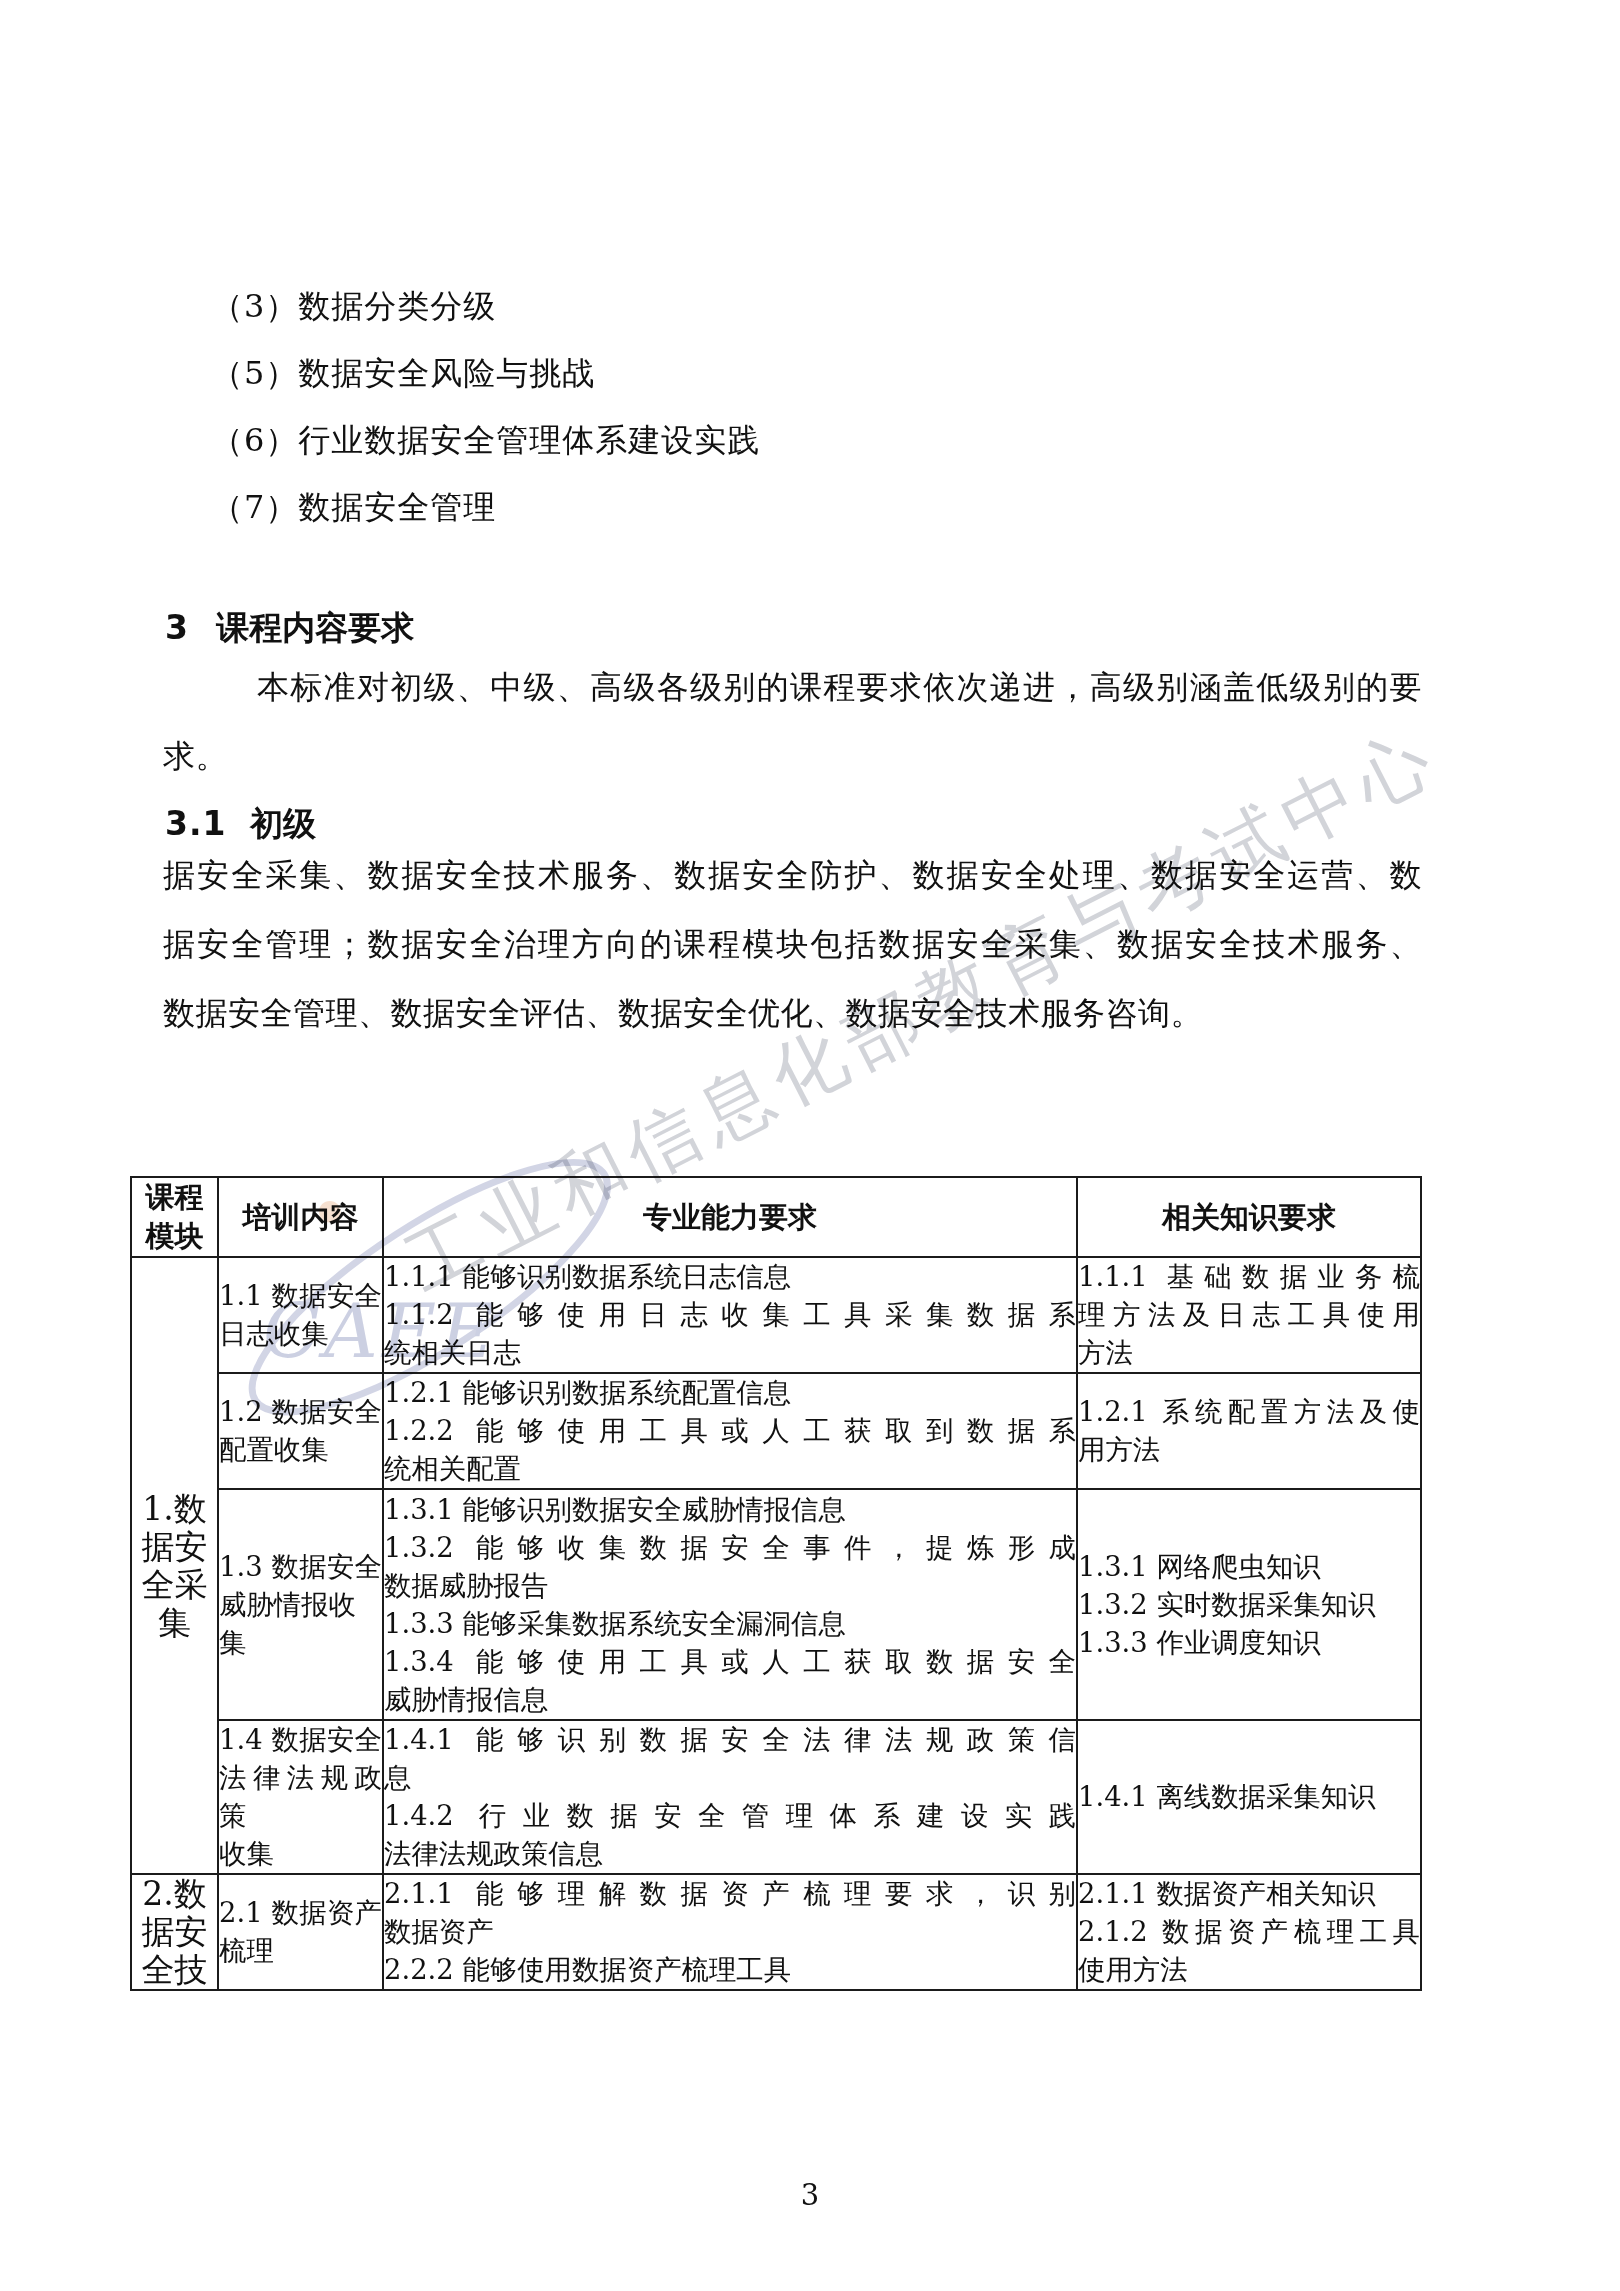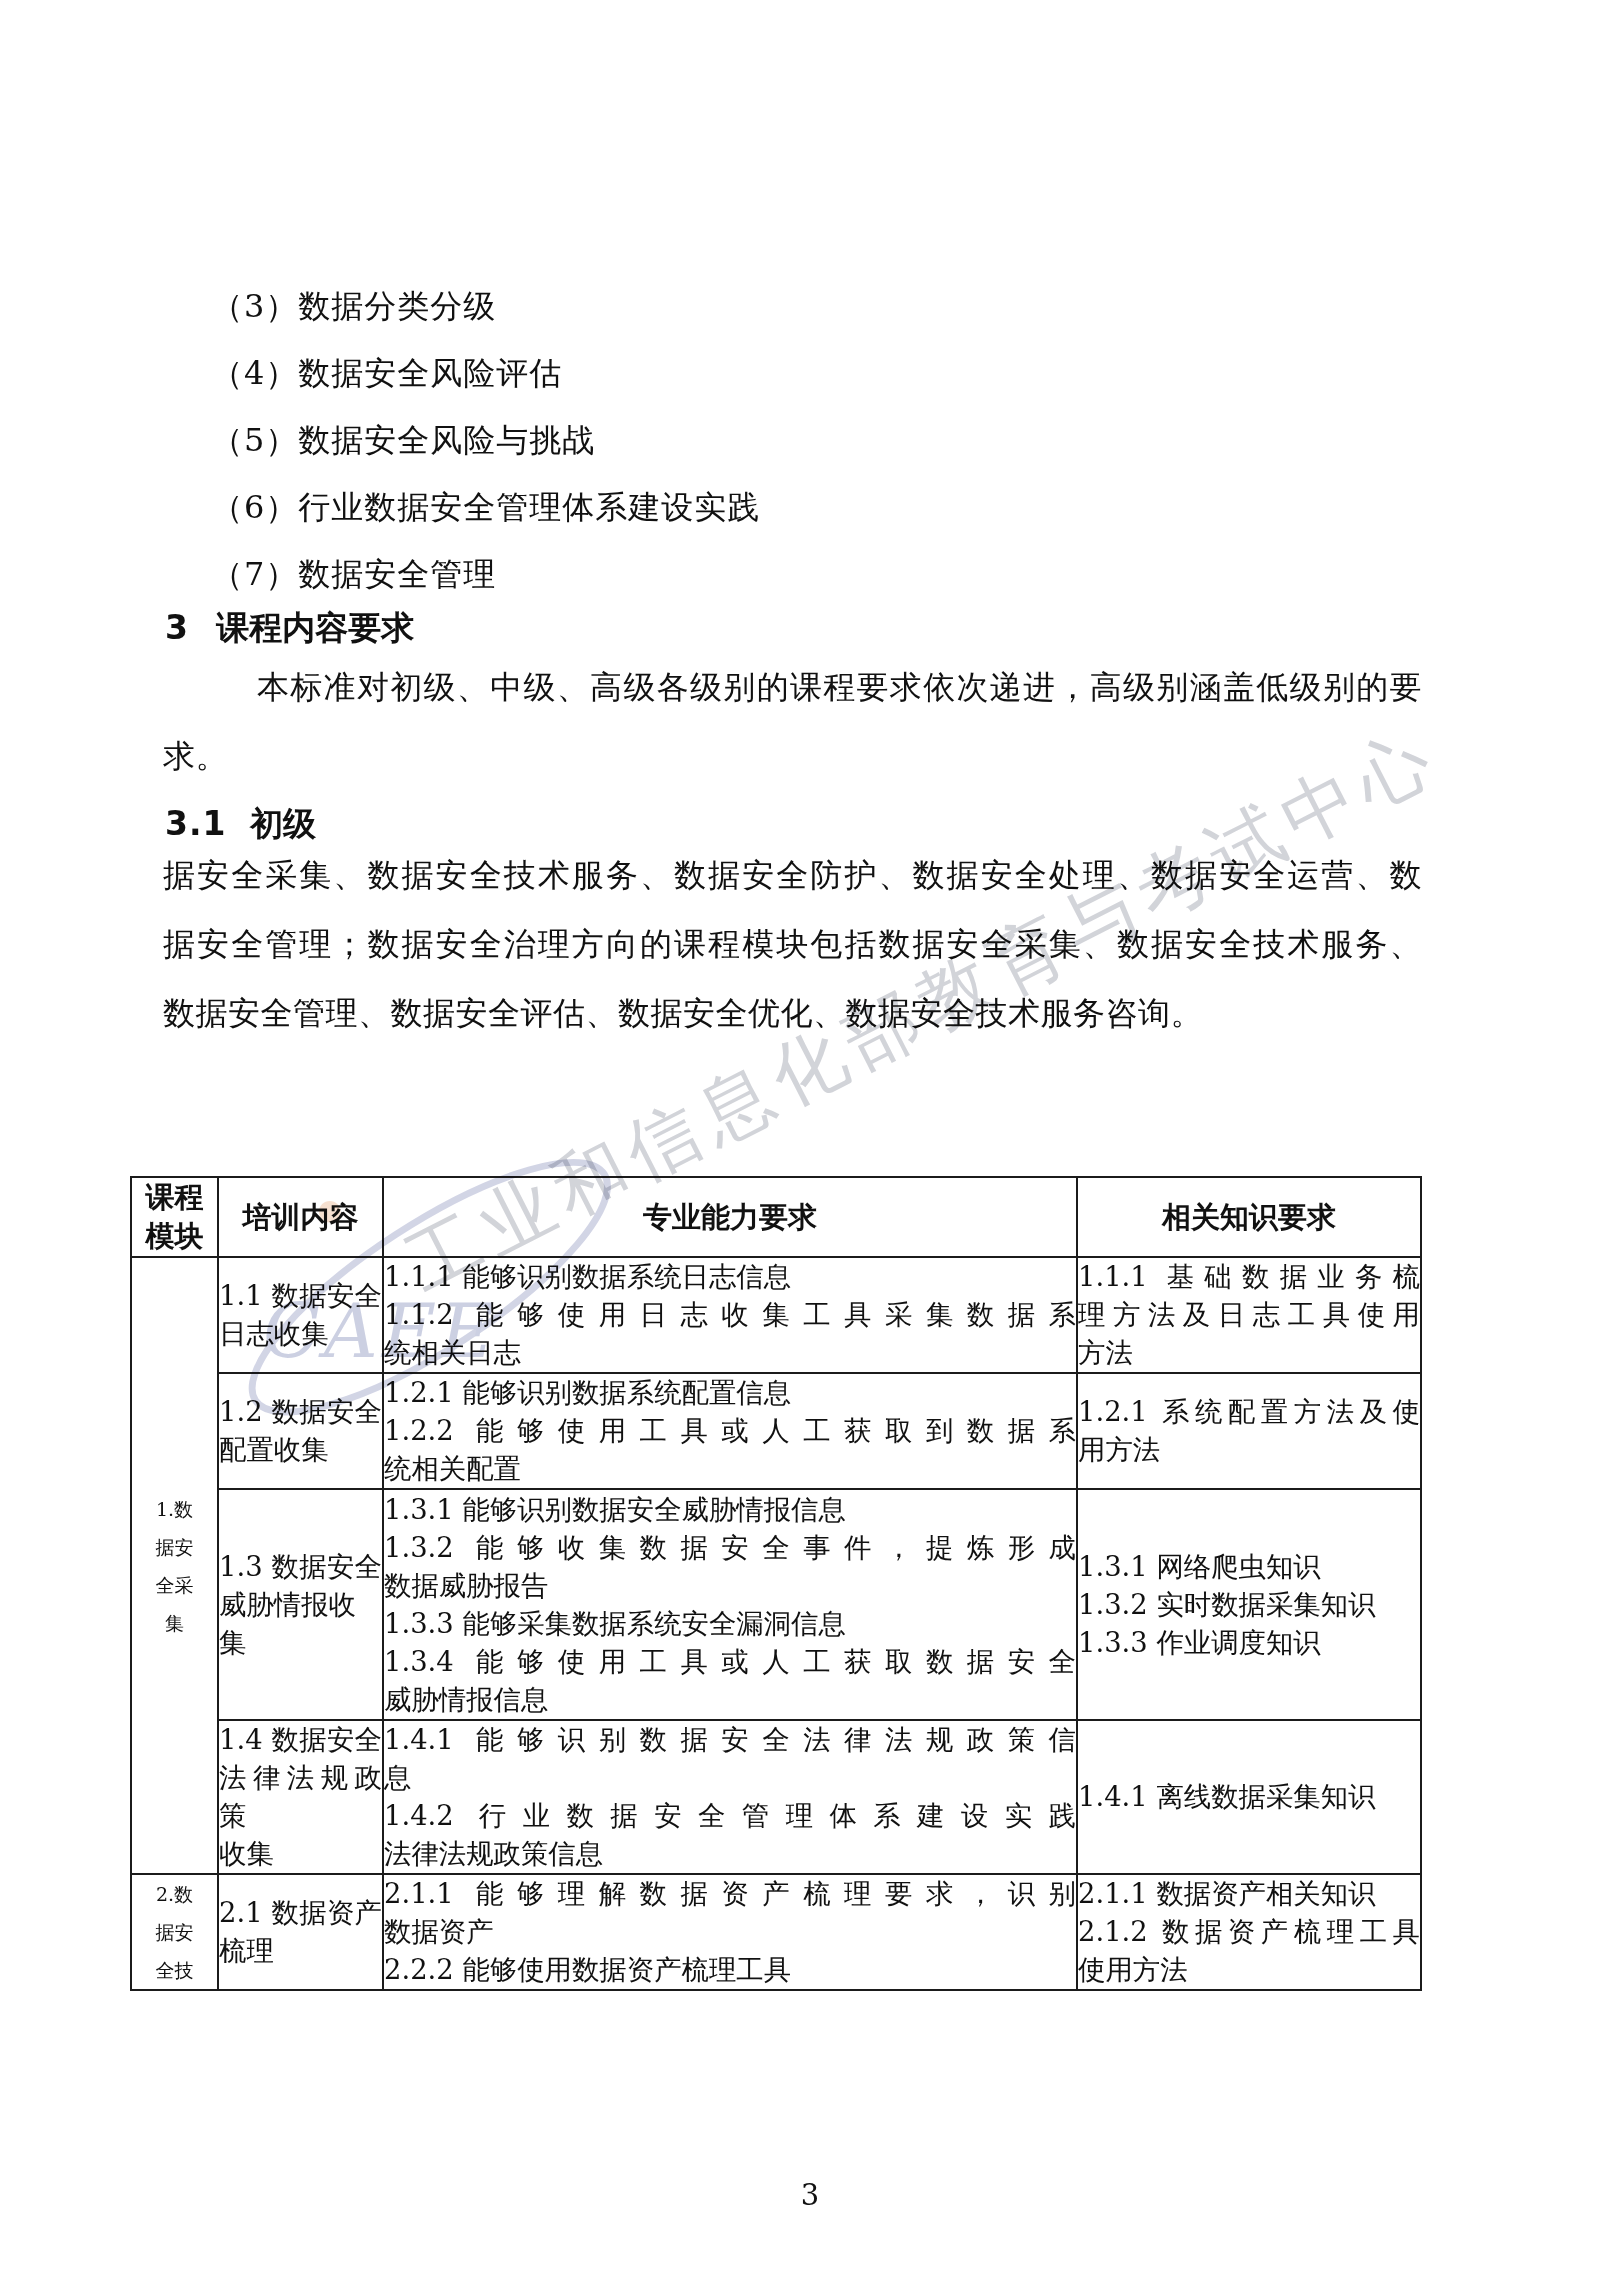--- a/index.html
+++ b/index.html
@@ -29,21 +29,21 @@
   .stretch{text-align:justify;text-align-last:justify;}
 
   
   .course-table{left:130px;top:1176px;border-collapse:collapse;table-layout:fixed;border:2.9px solid #1b1b1b;}
   .course-table td,.course-table th{border:2px solid #1b1b1b;padding:0;vertical-align:middle;}
   .course-table th{
     font-family:"DejaVu Sans", sans-serif;font-size:29px;font-weight:bold;
     text-align:center;line-height:39px;padding:0 2px;
   }
   .tcell{font-size:27.4px;line-height:38px;}
-  .c1{text-align:center;white-space:pre-line;font-size:19px;line-height:38px;}
+  .c1{text-align:center;white-space:pre-line;font-size:33px;line-height:38px;}
   .c2{padding:0 3.9px;}
   .c3{padding:0 7.8px 0 9.8px;}
   .c4{padding:0 7.8px 0 9.8px;}
   .titem .tline:not(:last-child){text-align:justify;text-align-last:justify;}
 
   
   .page-num{left:0;top:2178px;width:100%;text-align:center;font-size:29px;}
 
   
   .wm-text{
@@ -51,21 +51,20 @@
     font-family:"DejaVu Sans", sans-serif;font-size:73px;letter-spacing:8.8px;
     color:#8f93a0;opacity:.40;white-space:nowrap;mix-blend-mode:multiply;pointer-events:none;
   }
   .caee-logo{left:214px;top:1096px;opacity:.5;mix-blend-mode:multiply;pointer-events:none;}
 </style>
 </head>
 <body>
 
 <div class="abs list">
   <div class="list-item">（3）数据分类分级</div>
-  <div class="list-item">（4）数据安全风险评估</div>
   <div class="list-item">（5）数据安全风险与挑战</div>
   <div class="list-item">（6）行业数据安全管理体系建设实践</div>
   <div class="list-item">（7）数据安全管理</div>
 </div>
 
 <div class="abs heading h-sec3">
   <span class="h-num">3</span>
   <span>课程内容要求</span>
 </div>
 

